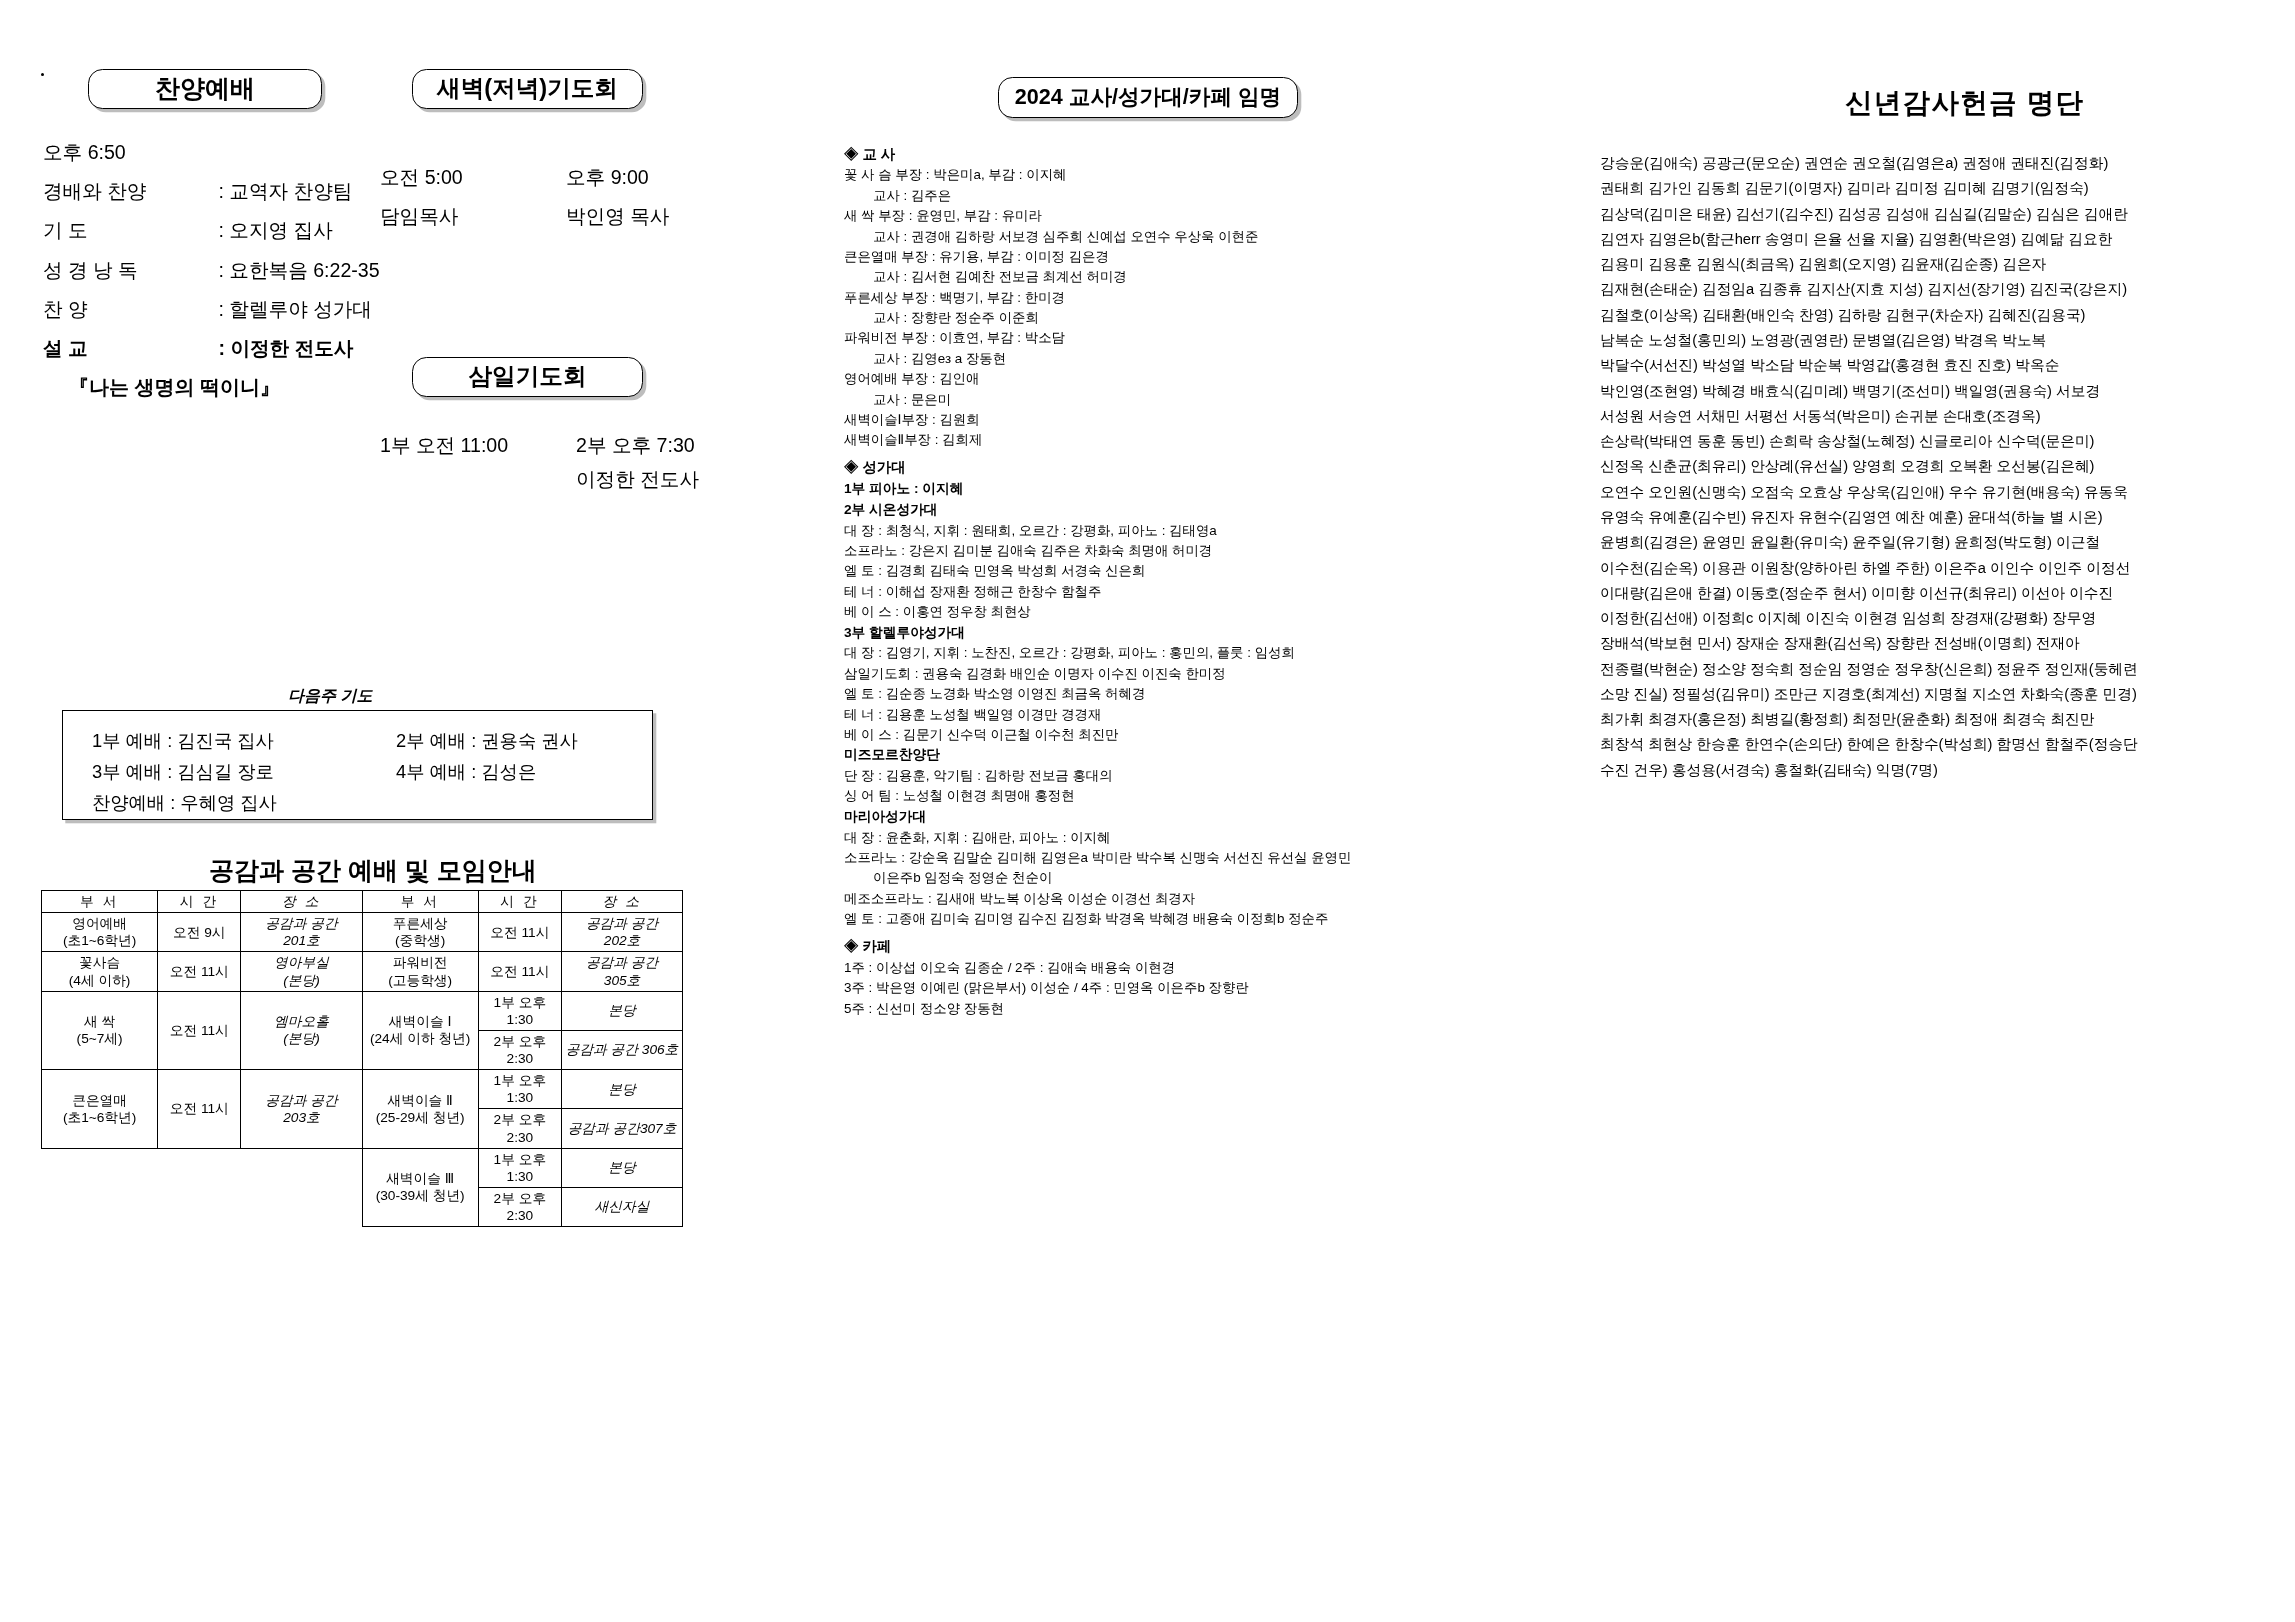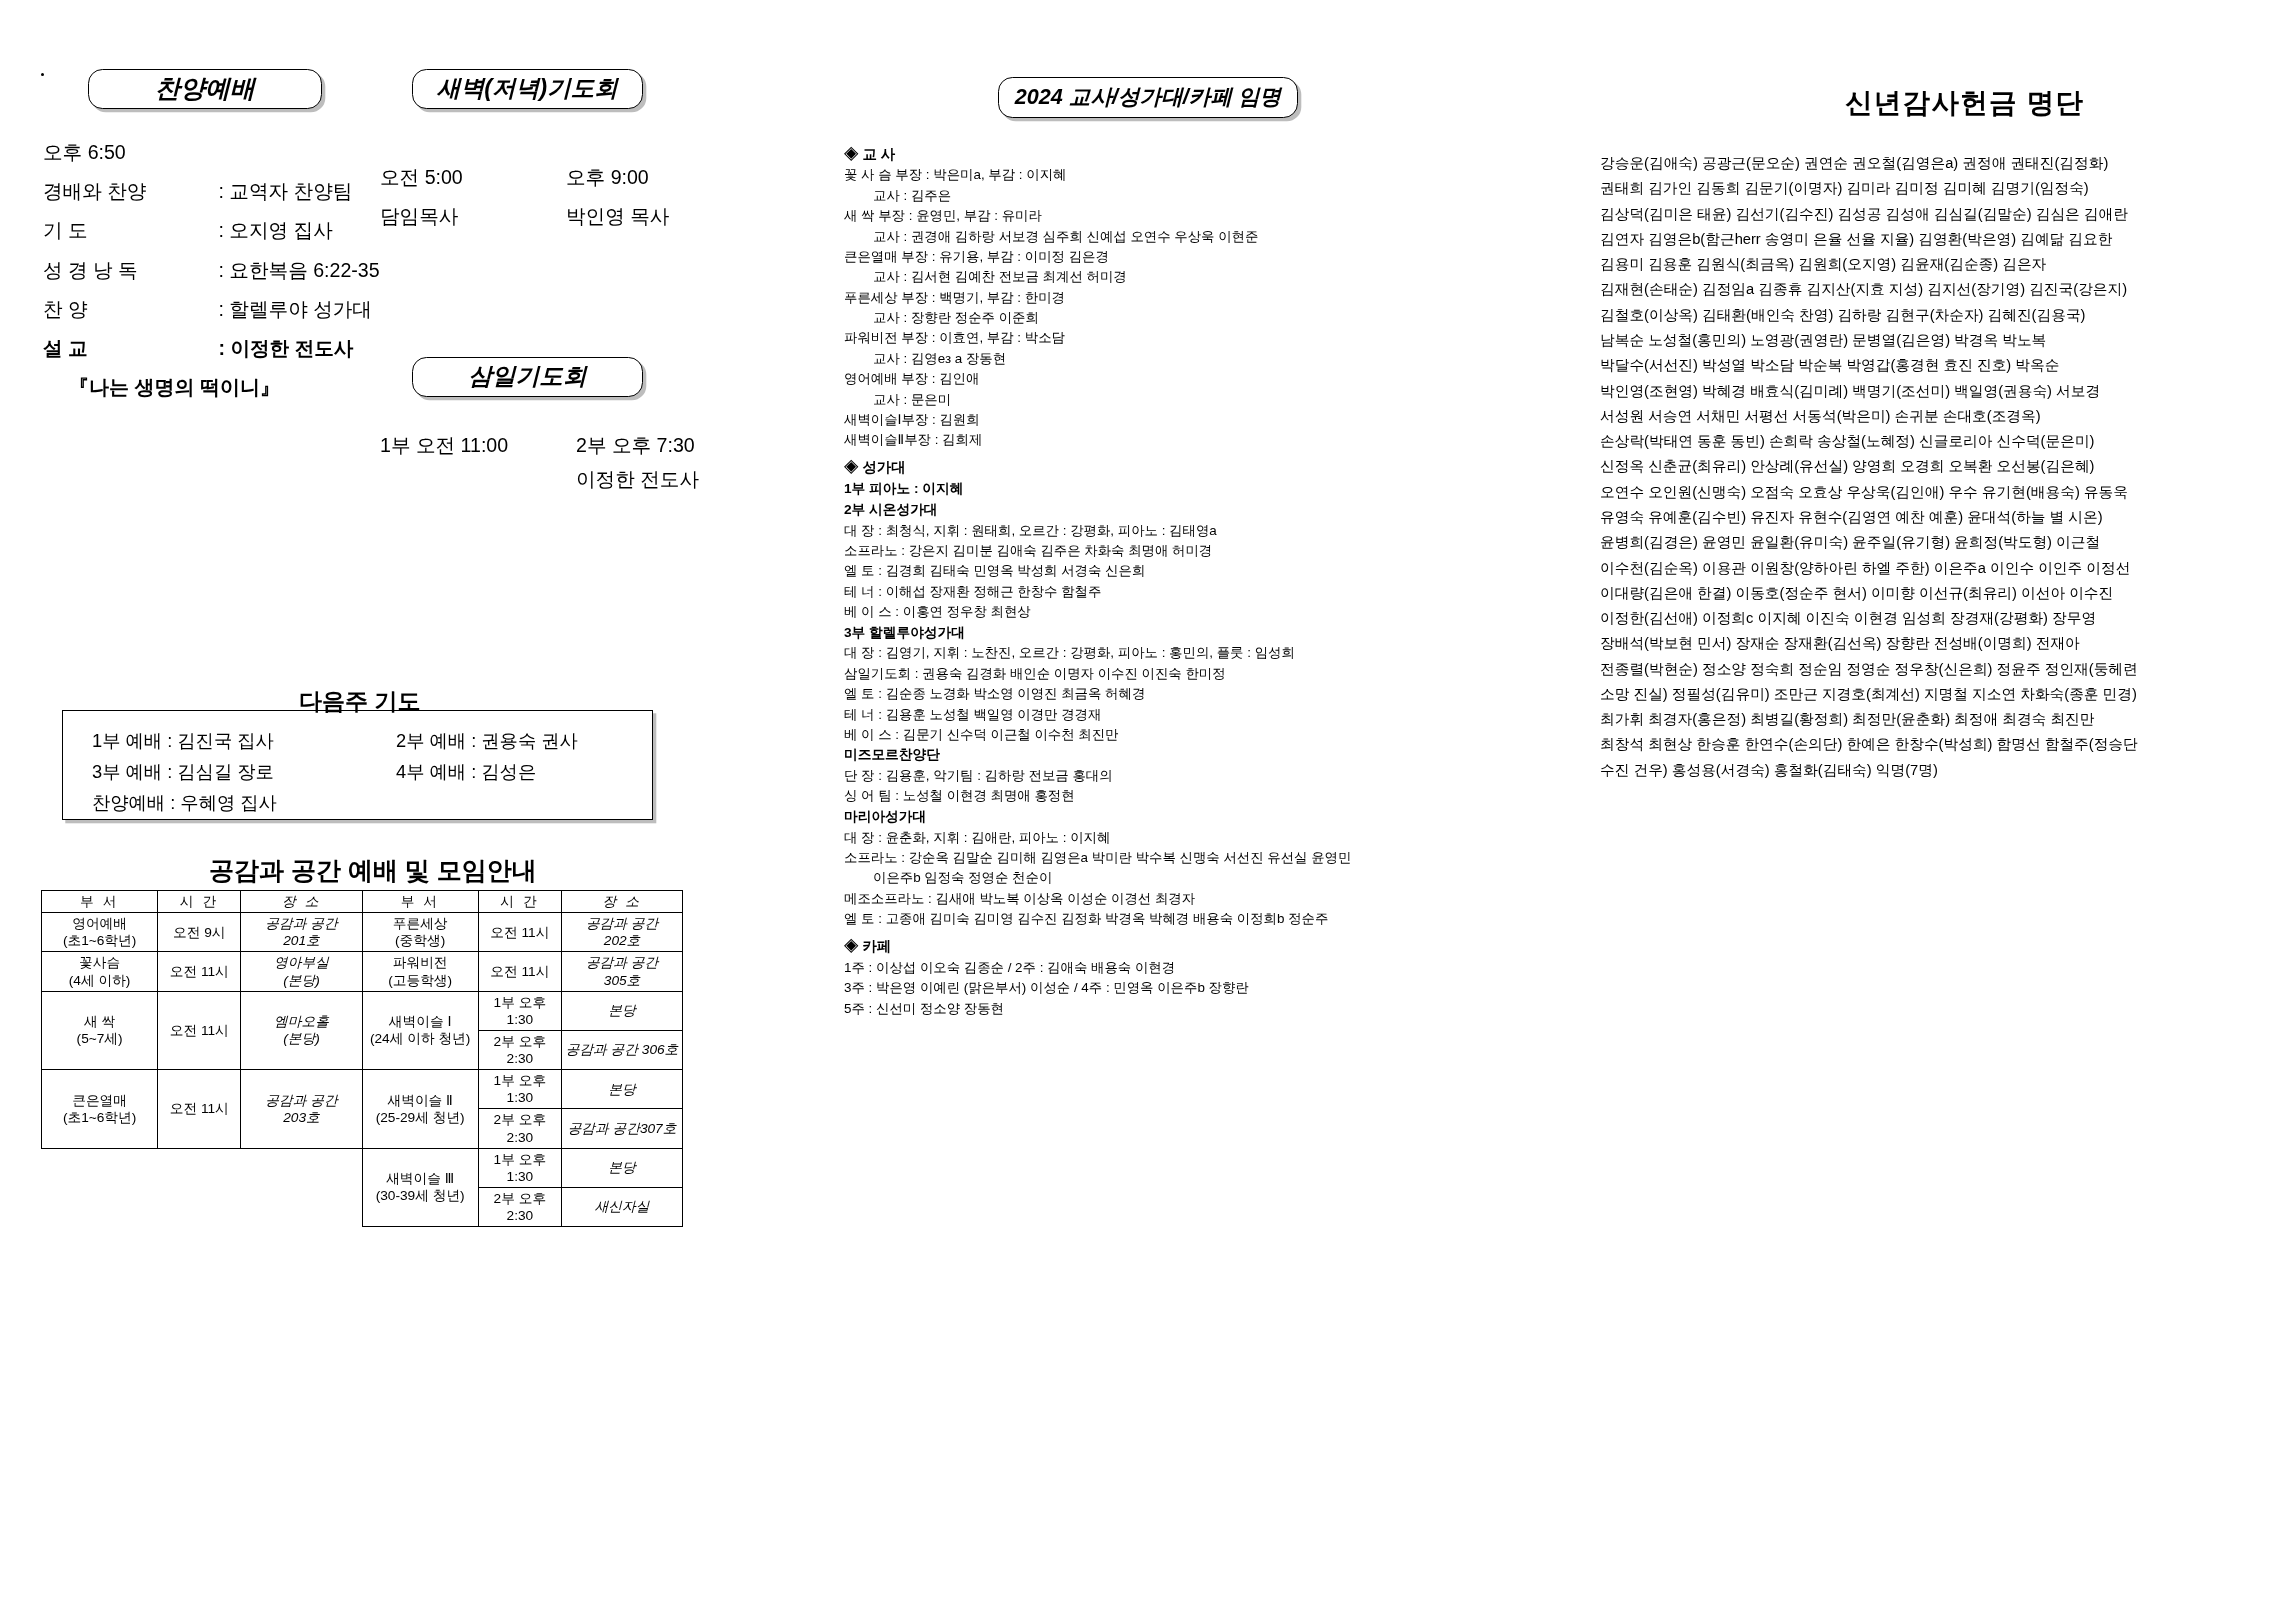--- a/index.html
+++ b/index.html
@@ -15,41 +15,41 @@
 
   
   .pill {
     border:1.3px solid #000;
     border-radius:14.4px;
     background:#ffffff;
     text-align:center;
     font-weight:bold;
     box-shadow:3.3px 3.3px 0 #bdbdbd;
   }
-  .abs { position:absolute;font-style:italic; }
+  .abs { position:absolute; }
   .bold { font-weight:bold; }
 
   #praise-pill { left:88px; top:69px; width:232px; height:38px; line-height:37px; font-size:25px; }
   #dawn-pill   { left:412px; top:69px; width:229px; height:38px; line-height:37px; font-size:23.6px; }
   #wed-pill    { left:412px; top:357px; width:229px; height:38px; line-height:37px; font-size:23.6px; }
 
   .svc-line { position:absolute; font-size:19.6px; white-space:nowrap; }
 
   .label-spread {
     display:inline-block;
     width:92px;
     letter-spacing:0;
   }
 
   
   #nextweek-box {
     position:absolute; left:62px; top:710px; width:589px; height:108px;
     border:1.3px solid #000; background:#fff; box-shadow:3.3px 3.3px 0 #bdbdbd;
   }
-  #nextweek-title { position:absolute; left:299px; top:686px; font-size:23px; font-weight:bold; }
+  #nextweek-title { position:absolute; left:288px; top:686px; font-size:16px; font-weight:bold;font-style:italic; }
   .nw-row { position:absolute; font-size:18.3px; white-space:nowrap; }
 
   
   #gonggam-title { position:absolute; left:209px; top:854px; font-size:25px; font-weight:bold; }
   #gonggam-table {
     position:absolute; left:41px; top:890px;
     border-collapse:collapse;
     font-size:13.7px;
   }
   #gonggam-table td, #gonggam-table th {

